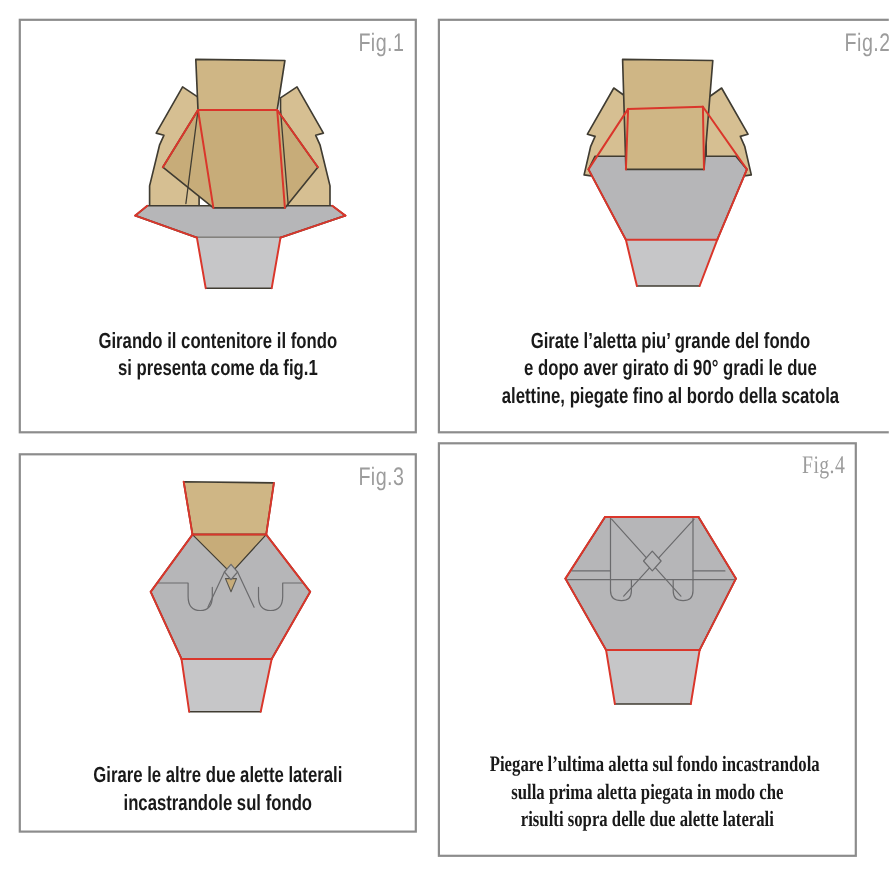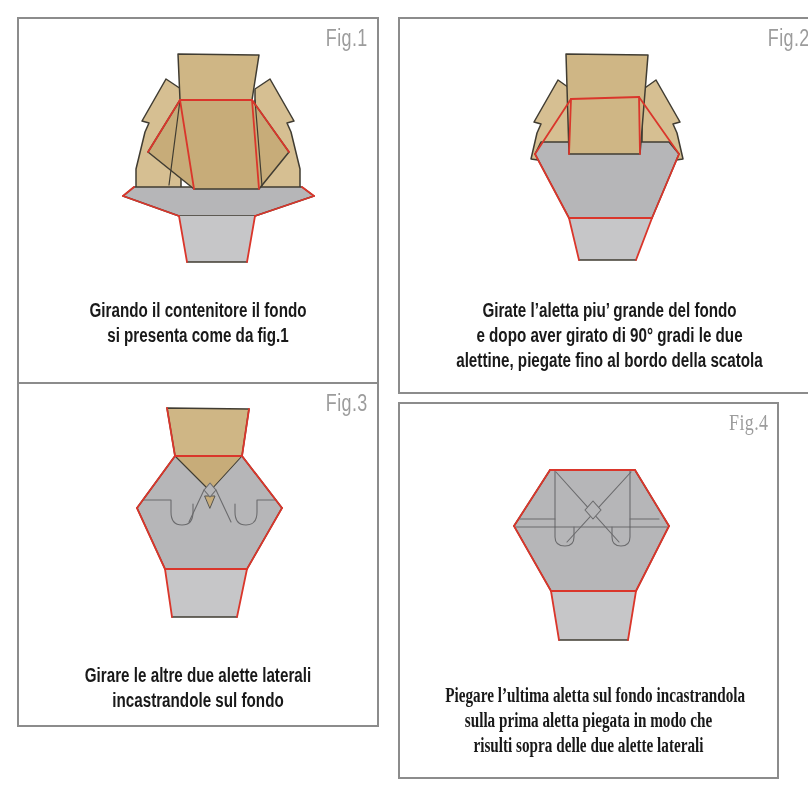--- a/index.html
+++ b/index.html
@@ -6,21 +6,21 @@
   body{
     width:808px;height:810px;background:#ffffff;position:relative;
     font-family:"Liberation Sans",sans-serif;overflow:hidden;
   }
   .panel{
     position:absolute;background:#ffffff;border:2px solid #8c8c8c;
     box-sizing:border-box;
   }
   #panel1{left:17px;top:17px;width:362px;height:377px;}
   #panel2{left:398px;top:17px;width:423px;height:377px;}
-  #panel3{left:17px;top:382px;width:362px;height:345px;}
+  #panel3{left:17px;top:412px;width:362px;height:345px;}
   #panel4{left:398px;top:402px;width:381px;height:377px;font-family:Liberation Serif, serif;}
   .figlabel{
     position:absolute;top:6px;right:9px;
     font-size:23px;font-weight:400;color:#9c9c9c;
     transform:scaleX(0.78);transform-origin:100% 50%;
     letter-spacing:0.5px;white-space:nowrap;
   }
   .diagram{position:absolute;left:0;top:0;width:100%;}
   .diagram svg{display:block;}
   .caption{

